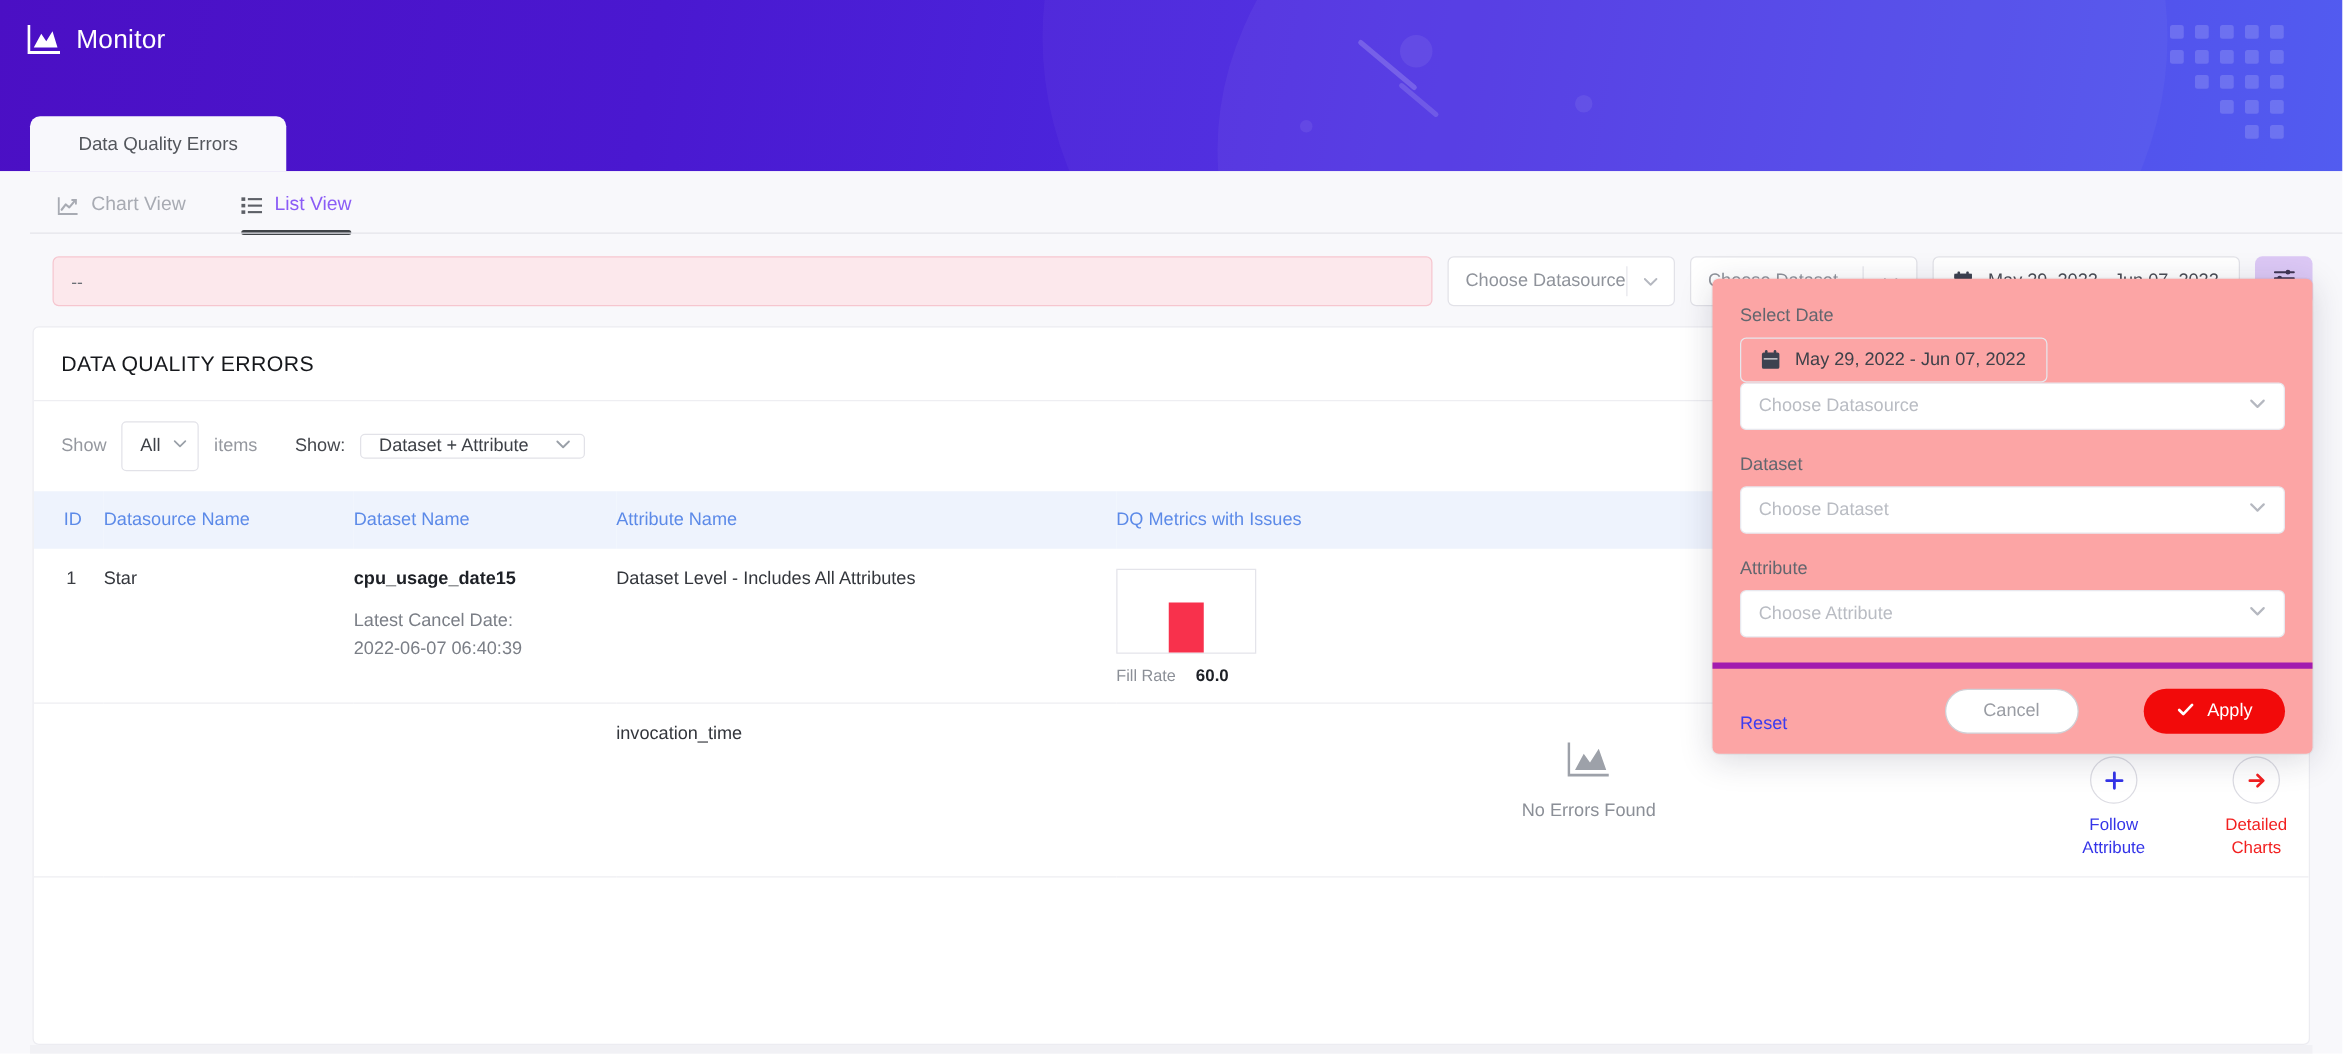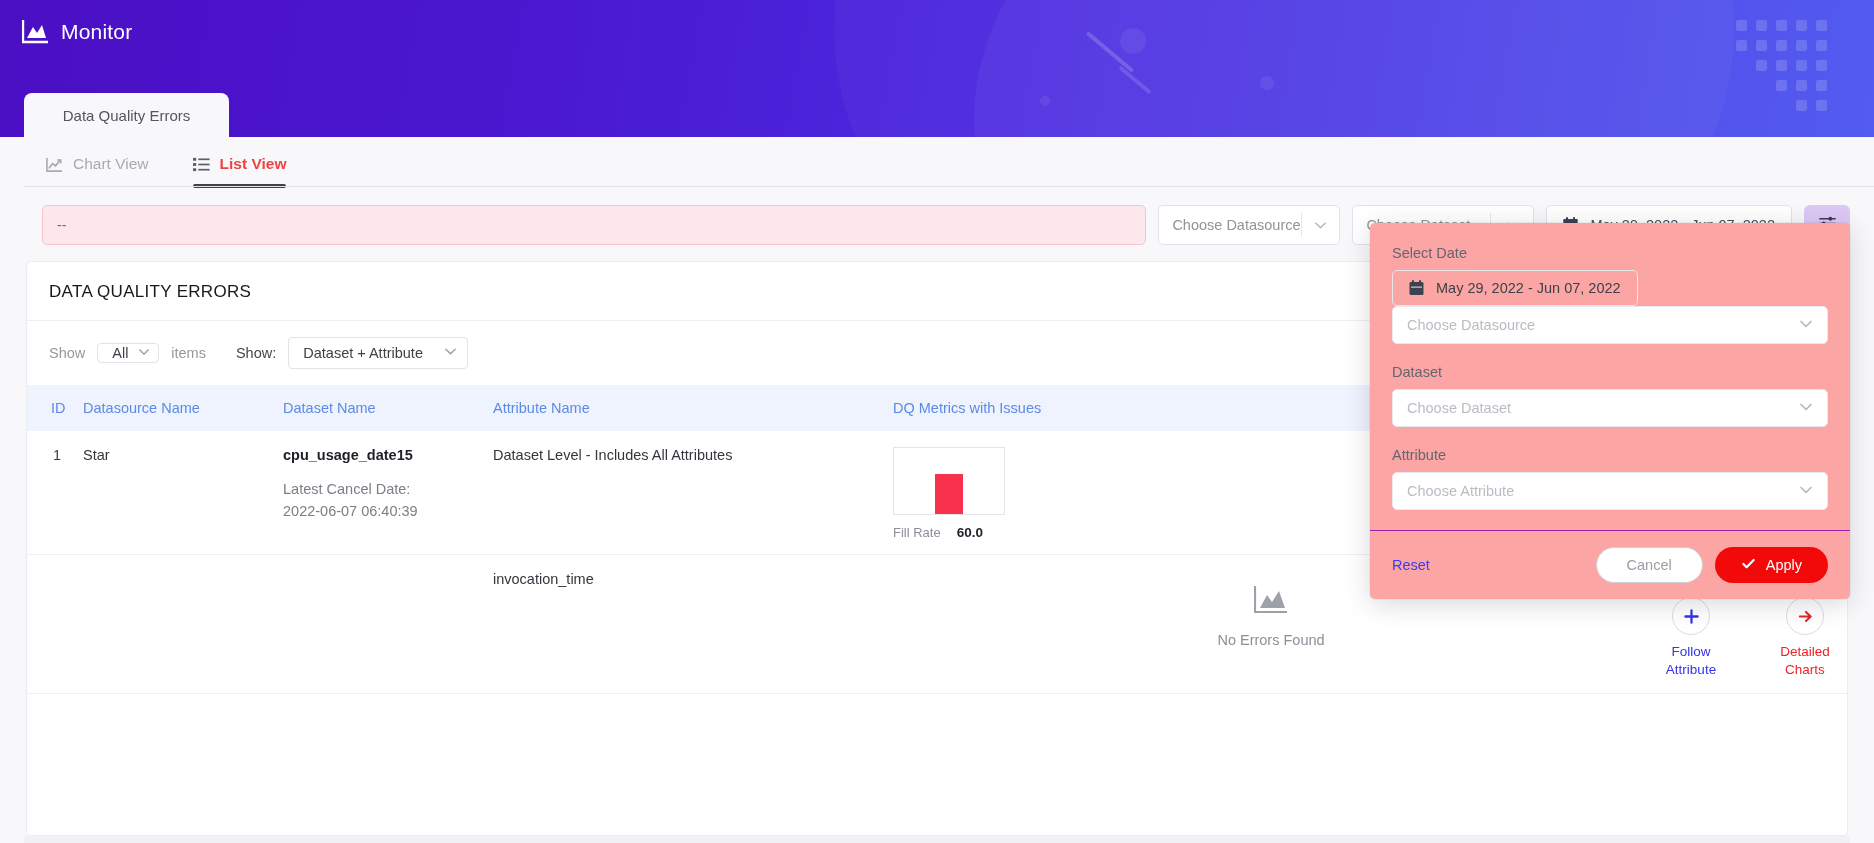--- a/index.html
+++ b/index.html
@@ -71,21 +71,21 @@
     display: flex; align-items: center; gap: 44px;
     padding: 18px 22px 0 22px;
     position: relative;
   }
   .viewtab {
     display: flex; align-items: center; gap: 10px;
     font-size: 15.5px; padding-bottom: 14px;
     cursor: pointer; position: relative;
   }
   .viewtab.off { color: #a8abb3; }
-  .viewtab.on { color: #ef4444; font-weight: bold; }
+  .viewtab.on { color: #8b5cf6; }
   .viewtab.on::after {
     content: ""; position: absolute; left: 0; right: 0; bottom: -1px;
     height: 4px; background: #3f4347; border-radius: 2px;
   }
   .vt-icon { width: 17px; height: 17px; display: block; }
   .viewbar-rule {
     position: absolute; left: 0; right: -24px; bottom: 0;
     height: 1px; background: #e4e4ea;
   }
 
@@ -143,29 +143,29 @@
     font-size: 17px; color: #16181c;
     letter-spacing: .3px;
     border-bottom: 1px solid #eeeef2;
   }
   .card-controls {
     display: flex; align-items: center; gap: 12px;
     padding: 16px 22px;
     font-size: 14.5px; color: #8f939b;
   }
   .mini-sel {
-    height: 20px; min-width: 62px;
+    height: 40px; min-width: 62px;
     border: 1px solid #e2e2e8; border-radius: 4px;
     background: #fff; display: flex; align-items: center;
     justify-content: space-between;
     padding: 0 8px 0 14px; gap: 6px;
     color: #3d4046; font-size: 14.5px; cursor: pointer;
   }
   .mid-sel {
-    height: 32px; width: 180px;
+    height: 20px; width: 180px;
     border: 1px solid #e2e2e8; border-radius: 4px;
     background: #fff; display: flex; align-items: center;
     justify-content: space-between;
     padding: 0 10px 0 14px;
     color: #3d4046; font-size: 14.5px; cursor: pointer;
   }
   .lbl-show { color: #95989f; }
   .lbl-show2 { color: #44474d; }
 
   table { width: 100%; border-collapse: collapse; table-layout: fixed; }
@@ -251,23 +251,23 @@
   .pop-sel {
     height: 38px; width: 100%;
     border: 1px solid #e8e8ee; border-radius: 5px;
     background: #fff;
     display: flex; align-items: center; justify-content: space-between;
     padding: 0 14px;
     font-size: 14.5px; color: #b9bcc3; cursor: pointer;
   }
   .pop-sel svg { width: 14px; height: 14px; }
   .pop-footer {
-    border-top: 1px solid #a21caf;
+    border-top: 5px solid #a21caf;
     padding: 16px 22px;
-    display: flex; align-items: center;
+    display: flex; align-items: flex-end; gap: 40px;
   }
   .reset-link { color: #3b3bf0; font-size: 14.5px; cursor: pointer; }
   .pop-footer .spacer { flex: 1; }
   .btn-cancel {
     height: 36px; padding: 0 30px;
     border: 1px solid #cfd0d6; background: #fff; border-radius: 20px;
     color: #9a9da4; font-size: 14.5px; cursor: pointer;
     font-family: inherit;
   }
   .btn-apply {

